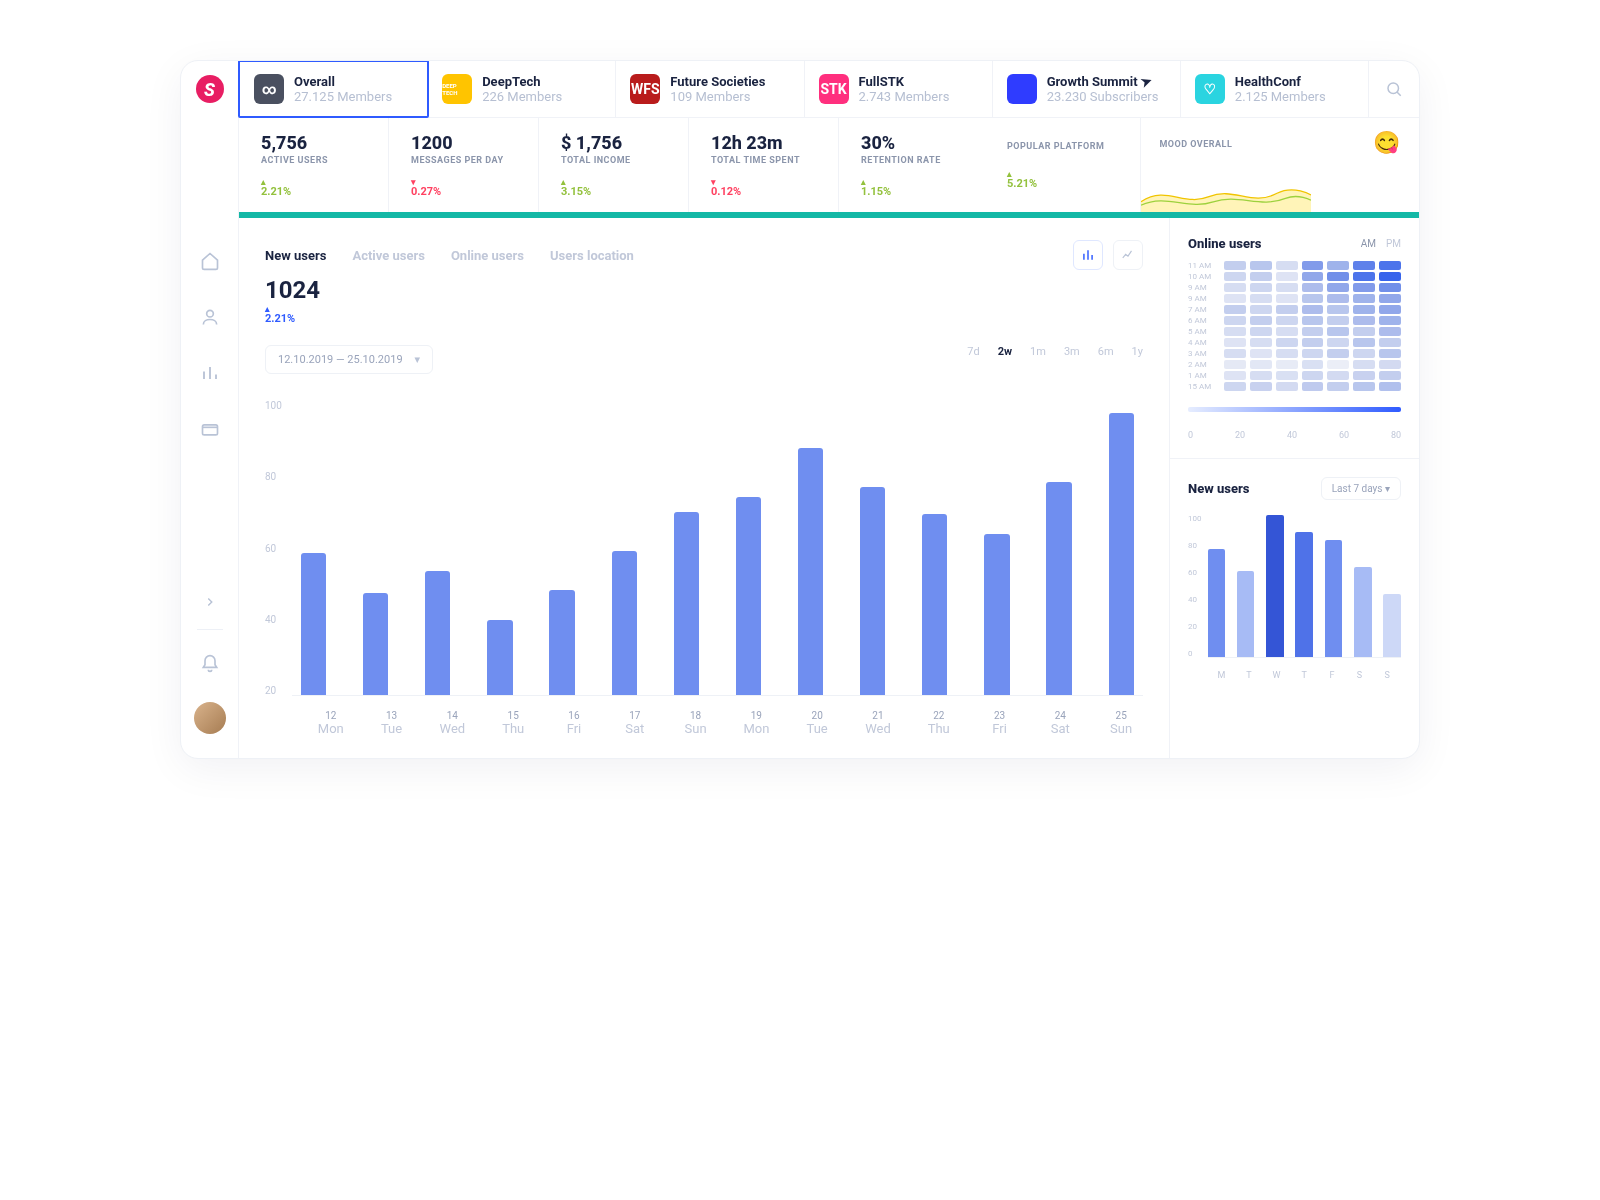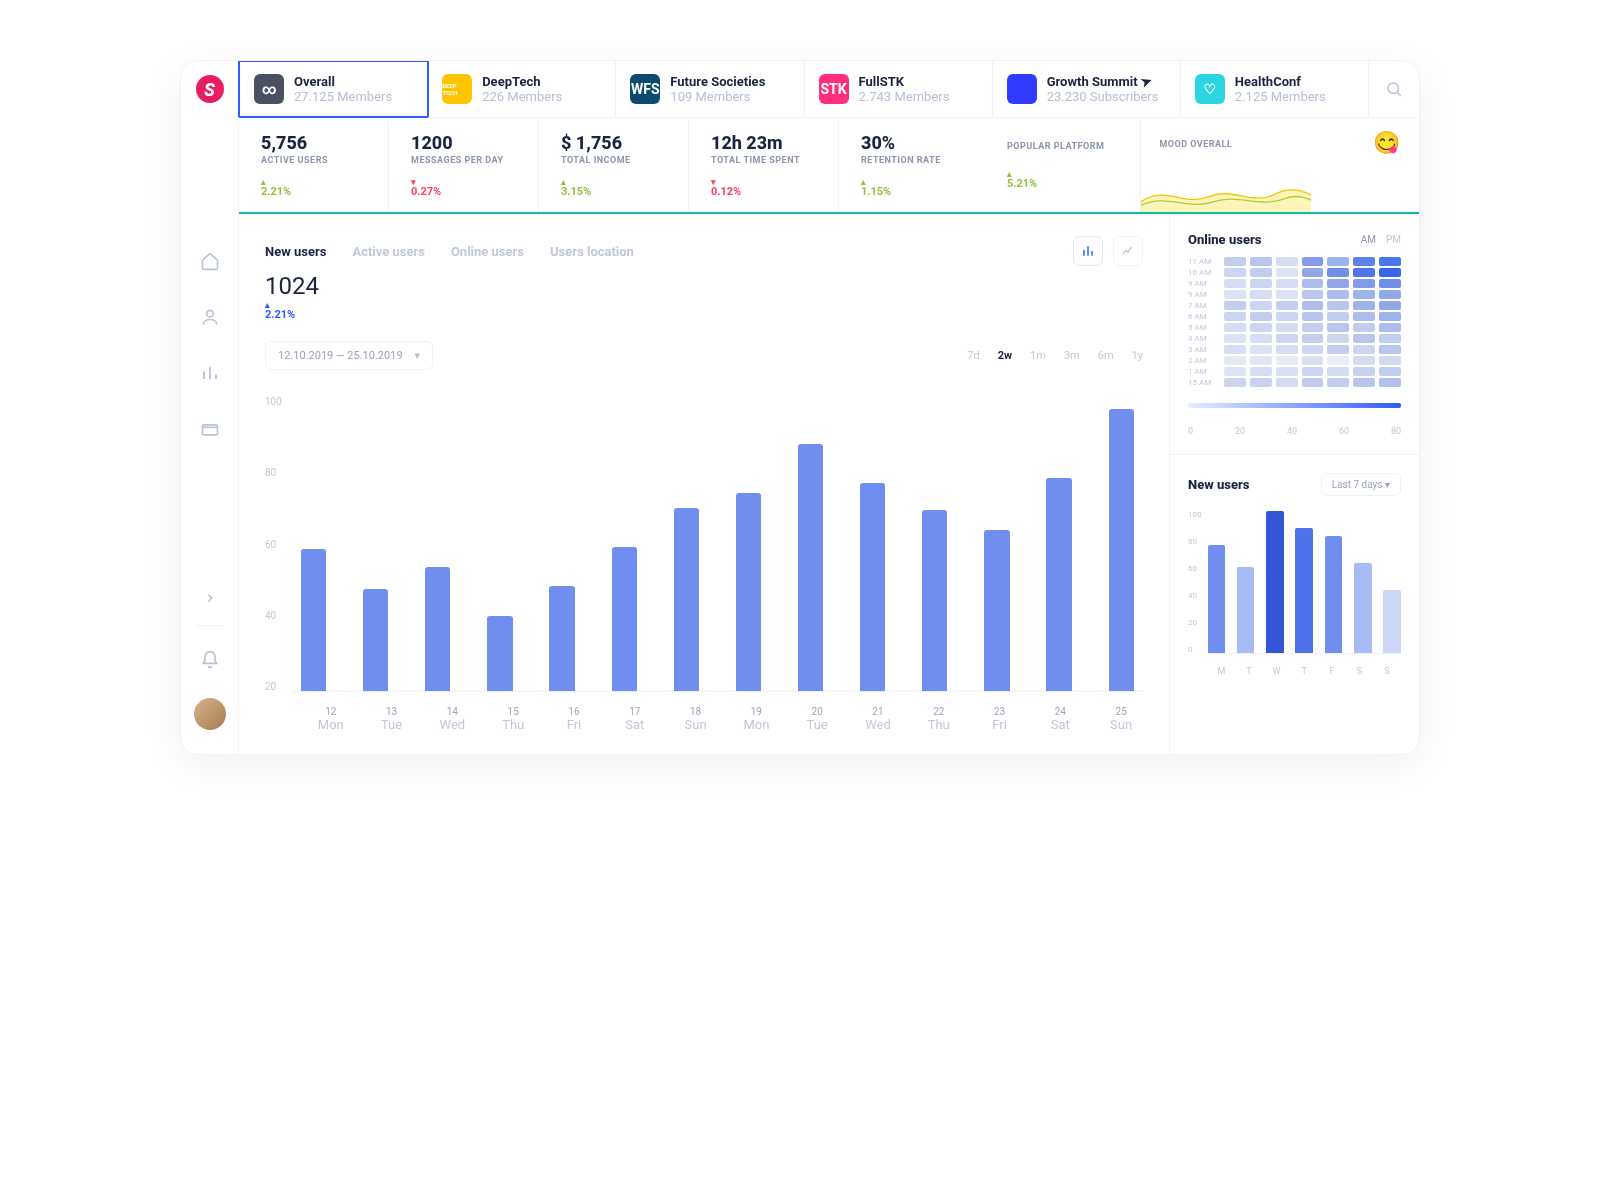--- a/index.html
+++ b/index.html
@@ -14,21 +14,21 @@
 .avatar{width:32px;height:32px;border-radius:50%;background:linear-gradient(135deg,#d9b38c,#a67c52);margin:10px 0}
 .main{flex:1;display:flex;flex-direction:column}
 .tabs{display:flex;border-bottom:1px solid #f0f2f7}
 .tab{flex:1;padding:12px 14px;display:flex;align-items:center;gap:10px;border-right:1px solid #f0f2f7;cursor:pointer}
 .tab:last-child{border-right:none}
 .tab.active{border:2px solid #2f5bff;border-radius:2px;margin:-1px}
 .tablogo{width:30px;height:30px;border-radius:6px;display:flex;align-items:center;justify-content:center;font-size:10px;font-weight:700;color:#fff}
 .tab-title{font-size:13px;font-weight:700;color:#1a2340}
 .tab-sub{font-size:13px;color:#b6bfd2}
 .search-tile{width:50px;display:flex;align-items:center;justify-content:center;color:#b9c3d6}
-.stats{display:flex;border-bottom:2px solid #14b8a6}
+.stats{display:flex;border-bottom:6px solid #14b8a6}
 .stat{padding:14px 22px;border-right:1px solid #f0f2f7;min-width:150px}
 .stat:last-child{border-right:none}
 .stat-val{font-size:18px;font-weight:800;color:#1a2340}
 .stat-lbl{font-size:9px;font-weight:700;letter-spacing:.5px;color:#8b95ab;margin-top:2px}
 .stat-chg{font-size:11px;font-weight:700;margin-top:14px}
 .up{color:#93c13d}.dn{color:#ff4161}
 .arrow{font-size:9px;display:block;line-height:6px}
 .pp{display:flex;align-items:center;gap:18px;padding:14px 18px;border-right:1px solid #f0f2f7}
 .pp-col{display:flex;flex-direction:column}
 .pp-lbl{font-size:9px;font-weight:700;letter-spacing:.5px;color:#8b95ab}
@@ -37,23 +37,23 @@
 .wave{position:absolute;left:0;right:0;bottom:0;height:34px}
 .body-row{display:flex;flex:1}
 .left{flex:1;padding:22px 26px}
 .right{width:250px;border-left:1px solid #f0f2f7;display:flex;flex-direction:column}
 .mtabs{display:flex;align-items:center;gap:26px}
 .mtab{font-size:13px;font-weight:700;color:#c1c8d9;cursor:pointer}
 .mtab.active{color:#1a2340}
 .icbtns{margin-left:auto;display:flex;gap:10px}
 .icbtn{width:30px;height:30px;border:1px solid #eef1f6;border-radius:6px;display:flex;align-items:center;justify-content:center;color:#b9c3d6;cursor:pointer}
 .icbtn.active{color:#2f5bff;border-color:#dfe7ff}
-.bignum{font-size:24px;font-weight:400;color:#1a2340;margin-top:6px}
+.bignum{font-size:24px;font-weight:700;color:#1a2340;margin-top:6px}
 .sub-chg{font-size:11px;font-weight:700;color:#2f5bff;margin-top:2px}
-.filterrow{display:flex;align-items:center;margin-top:20px}
+.filterrow{display:flex;margin-top:20px}
 .dropdown{border:1px solid #eef1f6;border-radius:6px;padding:7px 12px;font-size:11px;color:#9aa4bb;display:flex;align-items:center;gap:12px;cursor:pointer}
 .ranges{margin-left:auto;display:flex;gap:18px;font-size:11px}
 .rg{color:#c1c8d9;cursor:pointer}
 .rg.active{color:#1a2340;font-weight:700}
 .chart{margin-top:22px;position:relative;height:340px;display:flex}
 .yaxis{display:flex;flex-direction:column;justify-content:space-between;font-size:10px;color:#c1c8d9;padding-bottom:40px;padding-right:10px;padding-top:4px}
 .bars{flex:1;display:flex;align-items:flex-end;gap:2.2%;padding-bottom:40px;position:relative}
 .baseline{position:absolute;left:0;right:0;bottom:40px;height:1px;background:#eef1f6}
 .barcol{flex:1;display:flex;flex-direction:column;align-items:center}
 .bar{width:58%;background:#6f8ef0;border-radius:3px 3px 0 0}
@@ -135,21 +135,21 @@
           </div>
         </div>
         <div class="tab">
           <div class="tablogo" style="background:#ffc400;font-size:6px">DEEP TECH</div>
           <div>
             <div class="tab-title">DeepTech</div>
             <div class="tab-sub">226 Members</div>
           </div>
         </div>
         <div class="tab">
-          <div class="tablogo" style="background:#0c4a6e;font-size:14px">WFS</div>
+          <div class="tablogo" style="background:#b91c1c;font-size:14px">WFS</div>
           <div>
             <div class="tab-title">Future Societies</div>
             <div class="tab-sub">109 Members</div>
           </div>
         </div>
         <div class="tab">
           <div class="tablogo" style="background:#ff2f7e;font-size:14px">STK</div>
           <div>
             <div class="tab-title">FullSTK</div>
             <div class="tab-sub">2.743 Members</div>

